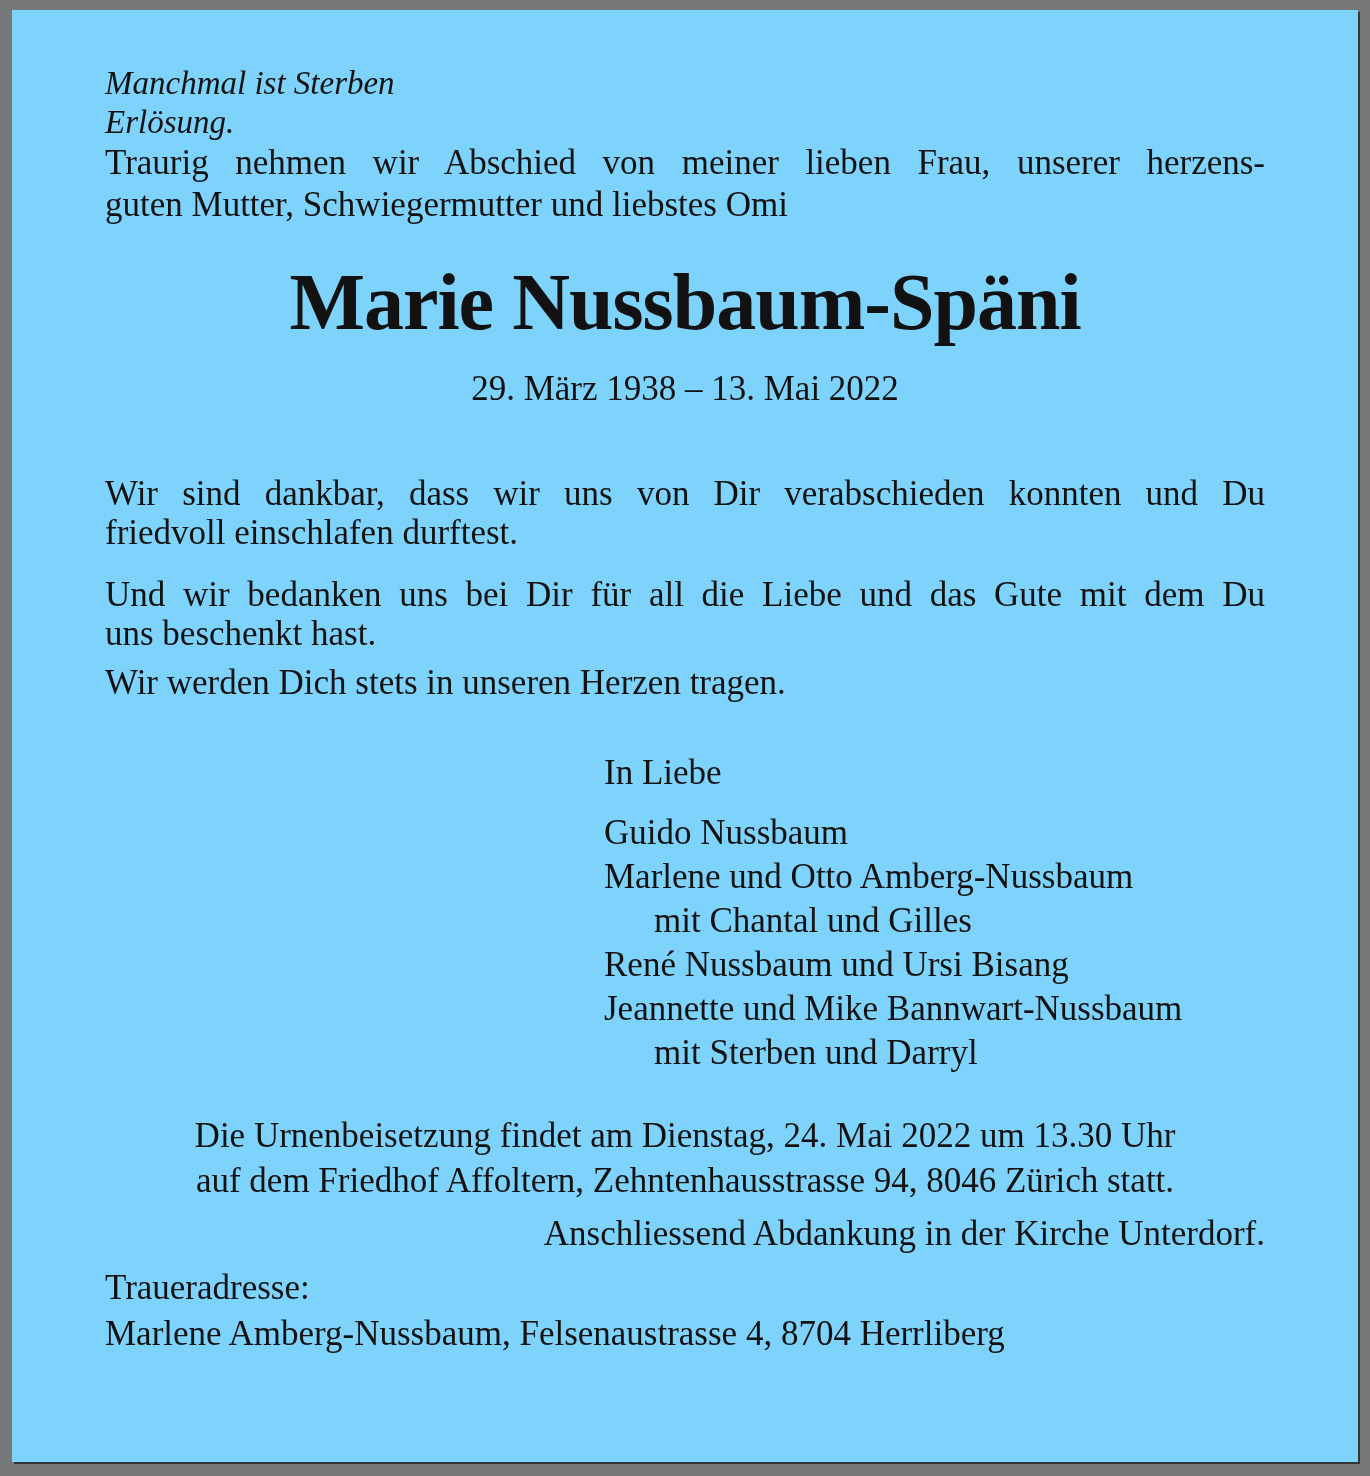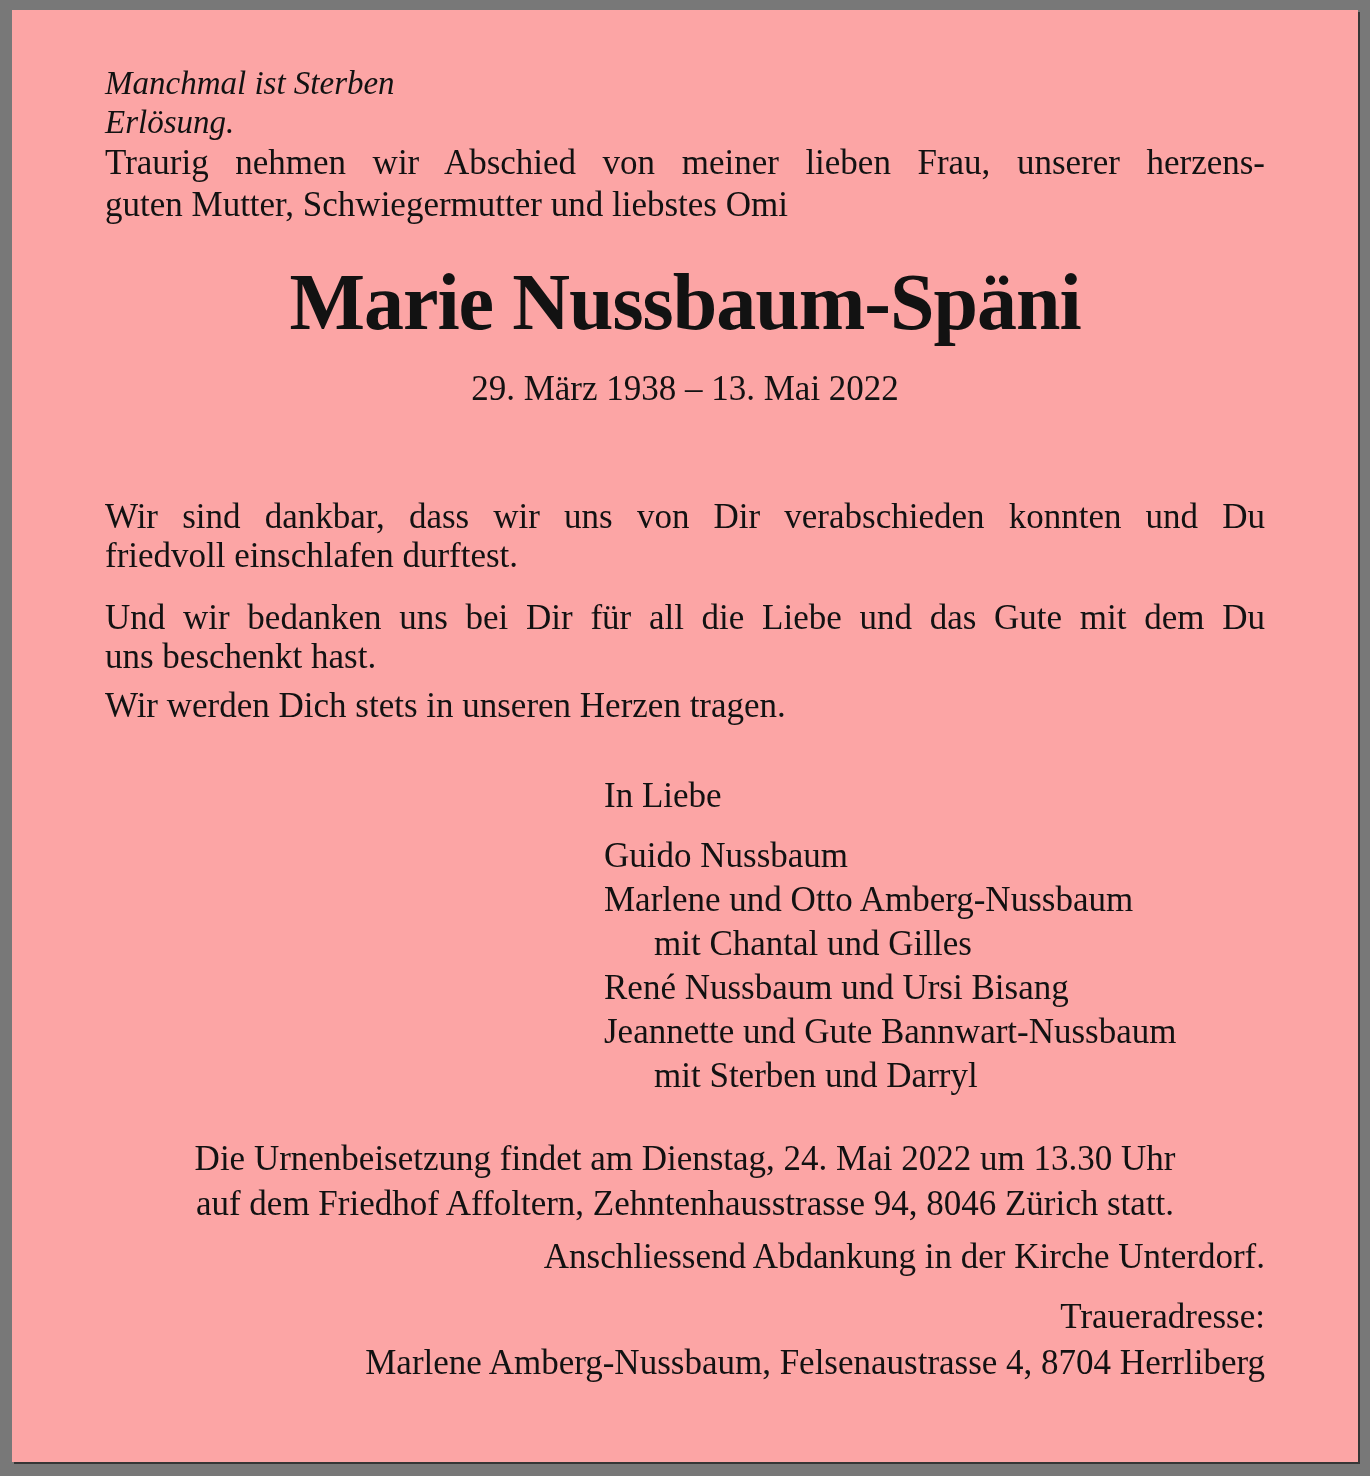--- a/index.html
+++ b/index.html
@@ -16,21 +16,21 @@
   .page {
     width: 1370px;
     height: 1476px;
     background: #787878;
     padding: 10px 12px 14px 12px;
   }
 
   .sheet {
     width: 100%;
     height: 100%;
-    background: #fca5a5;
+    background: #7dd3fc;
     box-shadow: 2px 2px 0 rgba(0,0,0,0.55);
     padding: 54px 93px 0 93px;
     overflow: hidden;
   }
 
   .epigraph {
     font-style: italic;
     font-size: 33px;
     line-height: 39px;
   }
@@ -58,21 +58,21 @@
     margin-top: 26px;
     font-size: 35px;
     line-height: 42px;
     text-align: center;
   }
 
   .para {
     font-size: 35px;
     line-height: 39px;
   }
-  .para.first { margin-top: 87px; }
+  .para.first { margin-top: 64px; }
   .para.second { margin-top: 23px; }
   .para.third { margin-top: 10px; }
 
   .salutation {
     margin-top: 51px;
     margin-left: 499px;
     font-size: 35px;
     line-height: 39px;
   }
 
@@ -92,24 +92,24 @@
   }
 
   .service {
     margin-top: 8px;
     font-size: 35px;
     line-height: 45px;
     text-align: right;
   }
 
   .condolence {
-    margin-top: 15px;
+    margin-top: 9px;
     font-size: 35px;
     line-height: 46px;
-    text-align: right;
+    text-align: left;
   }
 </style>
 </head>
 <body>
 
 <div class="page">
   <div class="sheet">
 
     <div class="epigraph">
       <div>Manchmal ist Sterben</div>
@@ -139,21 +139,21 @@
       <div>Wir werden Dich stets in unseren Herzen tragen.</div>
     </div>
 
     <div class="salutation">In Liebe</div>
 
     <div class="mourners">
       <div>Guido Nussbaum</div>
       <div>Marlene und Otto Amberg-Nussbaum</div>
       <div class="indent">mit Chantal und Gilles</div>
       <div>René Nussbaum und Ursi Bisang</div>
-      <div>Jeannette und Gute Bannwart-Nussbaum</div>
+      <div>Jeannette und Mike Bannwart-Nussbaum</div>
       <div class="indent">mit Sterben und Darryl</div>
     </div>
 
     <div class="funeral">
       <div>Die Urnenbeisetzung findet am Dienstag, 24. Mai 2022 um 13.30 Uhr</div>
       <div>auf dem Friedhof Affoltern, Zehntenhausstrasse 94, 8046 Zürich statt.</div>
     </div>
 
     <div class="service">Anschliessend Abdankung in der Kirche Unterdorf.</div>
 

